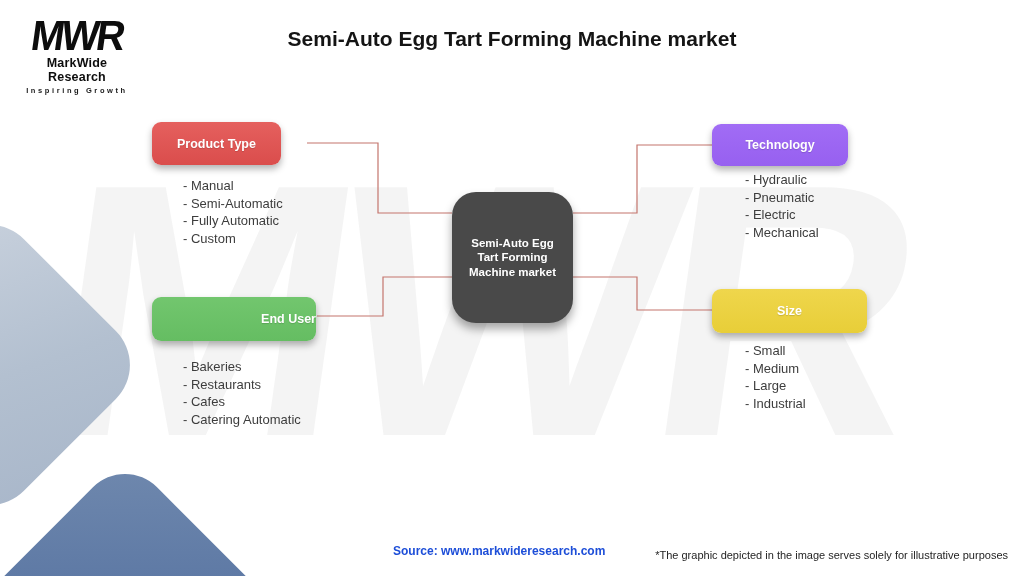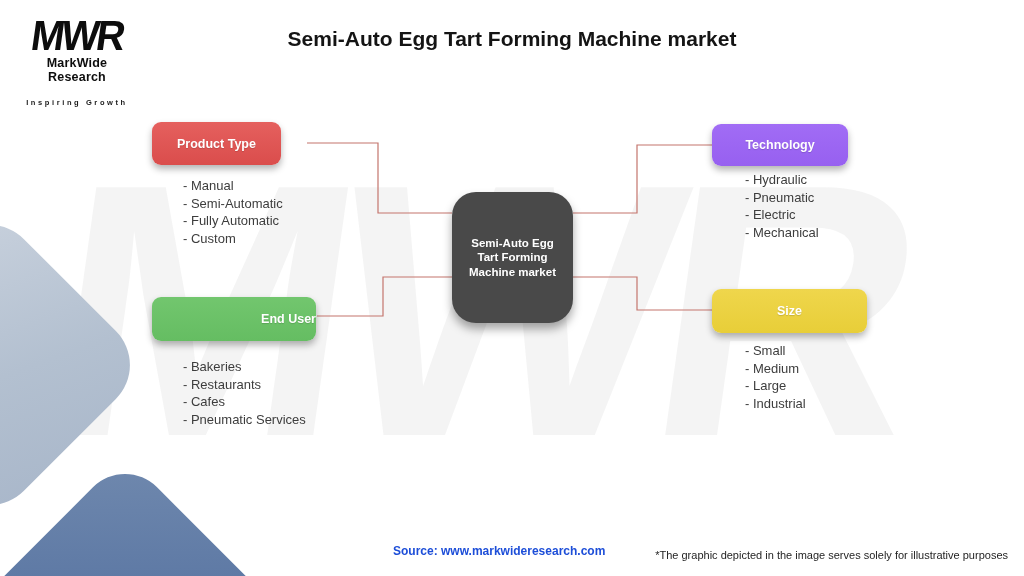--- a/index.html
+++ b/index.html
@@ -30,21 +30,21 @@
     background:linear-gradient(135deg,#7089ae 0%,#5a76a3 45%,#44619a 100%);
   }
 
   
   .logo { position:absolute; left:22px; top:12px; z-index:5; width:110px; text-align:center; }
   .logo-glyph {
     font-size:40px; font-weight:bold; color:#0d0d0d; line-height:46px;
     letter-spacing:-3px; transform:skewX(-8deg) scaleY(1.05);
   }
   .logo-name { font-size:12.5px; font-weight:bold; color:#0d0d0d; letter-spacing:0.2px; margin-top:-2px;text-align:center; }
-  .logo-tagline { font-size:7.5px; font-weight:bold; color:#1a1a1a; letter-spacing:2.6px; margin-top:14px; }
+  .logo-tagline { font-size:7.5px; font-weight:bold; color:#1a1a1a; letter-spacing:2.6px; margin-top:2px; }
   .page-title {
     position:absolute; left:0; right:0; top:27px; z-index:5;
     text-align:center; font-size:21px; font-weight:bold; color:#141414;
   }
 
   
   .connectors { position:absolute; left:0; top:0; z-index:3; }
   .connectors polyline { fill:none; stroke:#c4756d; stroke-width:1.2; }
 
   
@@ -135,21 +135,21 @@
     <li>- Mechanical</li>
   </ul>
 
   <div class="cat-box cat-enduser">
     <span>End User</span>
   </div>
   <ul class="cat-list list-enduser">
     <li>- Bakeries</li>
     <li>- Restaurants</li>
     <li>- Cafes</li>
-    <li>- Pneumatic Services</li>
+    <li>- Catering Automatic</li>
   </ul>
 
   <div class="cat-box cat-size">
     <span>Size</span>
   </div>
   <ul class="cat-list list-size">
     <li>- Small</li>
     <li>- Medium</li>
     <li>- Large</li>
     <li>- Industrial</li>

